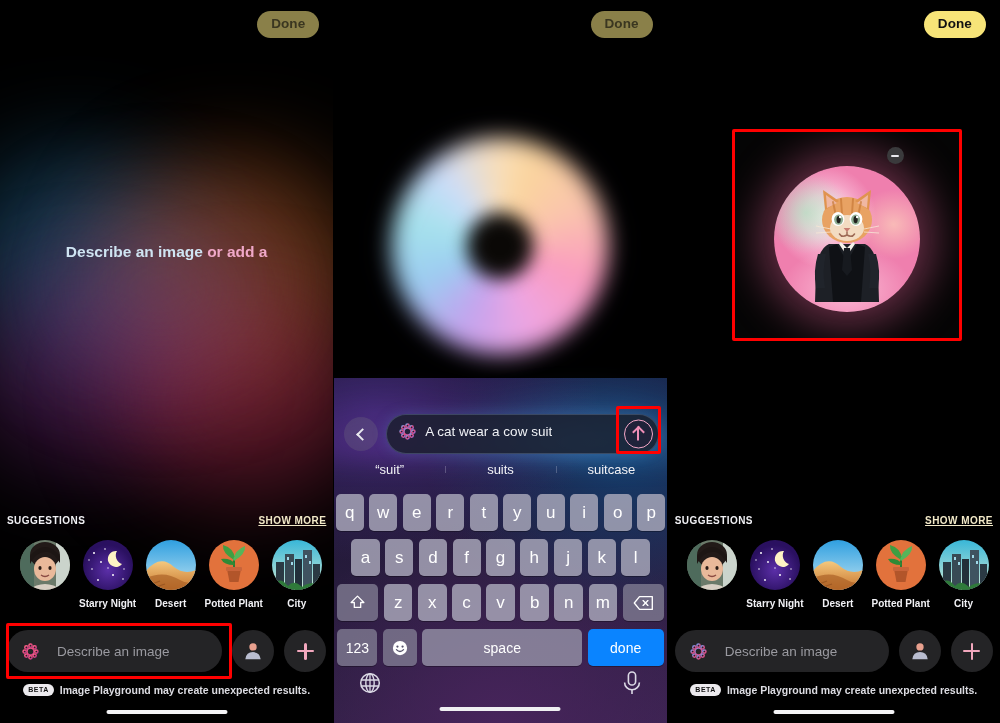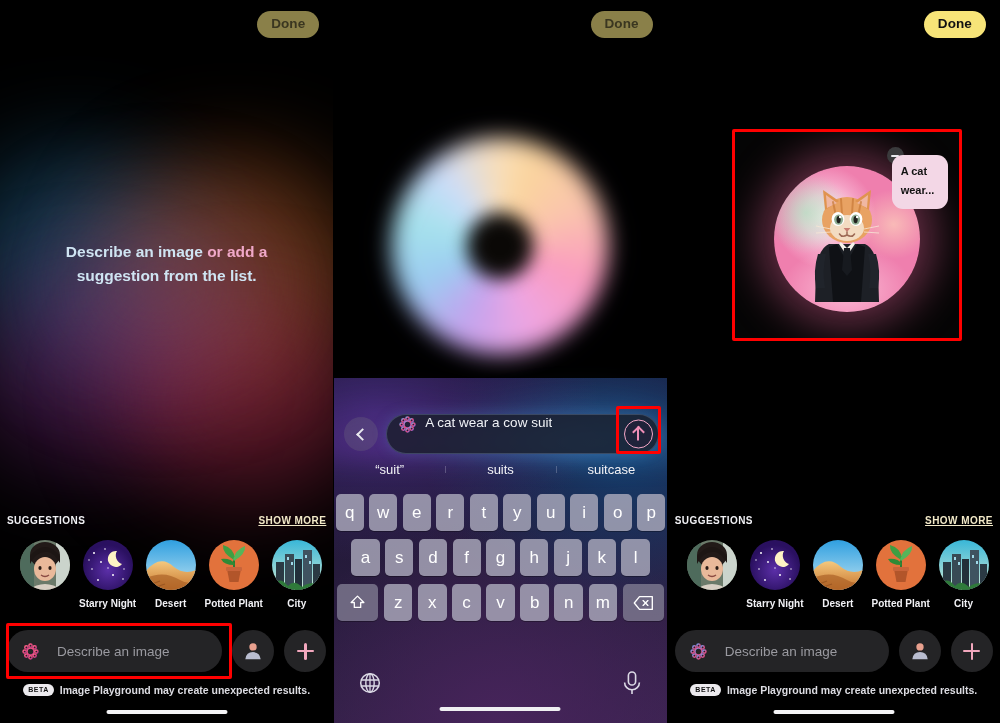--- a/index.html
+++ b/index.html
@@ -86,21 +86,21 @@
     width:34px; height:34px; flex:0 0 34px; border-radius:50%;
     background:rgba(118,118,128,.26);
     display:flex; align-items:center; justify-content:center;
   }
   .chev { width:9px; height:9px; border-left:2px solid #e8e8ee; border-bottom:2px solid #e8e8ee;
           transform: rotate(45deg); margin-left:3px; }
   .field {
     position:relative; flex:1; height:40px; border-radius:20px;
     background:rgba(26,30,44,.82);
     border:1px solid rgba(140,170,210,.28);
-    display:flex; align-items:flex-start; padding:0 44px 5px 11px;
+    display:flex; align-items:center; padding:0 44px 5px 11px;
     box-shadow: 0 0 14px rgba(90,150,220,.25);
   }
   .field-text { font-size:13.5px; color:#f0f2f6; white-space:nowrap; overflow:hidden; }
   .ai-ico { width:19px; height:19px; flex:0 0 19px; margin-right:8px; }
   .send-btn {
     position:absolute; right:5px; top:50%; transform:translateY(-50%);
     width:29px; height:29px; border-radius:50%;
     border:1.6px solid #f4a8c8; display:flex; align-items:center; justify-content:center;
     background:rgba(35,30,55,.5);
   }
@@ -215,21 +215,20 @@
         <i class="g2"></i>
         <i class="g3"></i>
         <i class="g4"></i>
         <i class="g5"></i>
     </div>
 
     <div class="done-btn done-dim">Done</div>
 
     <div class="p1-headline">
       <span class="w-blue">Describe an image</span><span class="w-pink"> or add a</span><br>
-      <span class="w-blue">suggestion from the list.</span>
     </div>
 
     <div class="bottom">
       <div class="sugg-head">
         <div class="sugg-title">SUGGESTIONS</div>
         <div class="show-more">SHOW MORE</div>
       </div>
 
       <div class="sugg-row">
         <div class="sugg-item">
@@ -473,20 +472,33 @@
           <div class="key">b</div>
           <div class="key">n</div>
           <div class="key">m</div>
           <div class="key wide">
             <svg width="21" height="16" viewBox="0 0 26 20">
               <path d="M8 2 L24 2 L24 18 L8 18 L1.5 10 Z" fill="none" stroke="#fff" stroke-width="1.7" stroke-linejoin="round"></path>
               <path d="M12.5 7 L18.5 13 M18.5 7 L12.5 13" stroke="#fff" stroke-width="1.7" stroke-linecap="round"></path>
             </svg>
           </div>
         </div>
+        <div class="kb-row r4">
+          <div class="key k123">123</div>
+          <div class="key kemo">
+            <svg width="18" height="18" viewBox="0 0 24 24">
+              <circle cx="12" cy="12" r="9.5" fill="#fff"></circle>
+              <circle cx="8.6" cy="10" r="1.5" fill="#55526a"></circle>
+                <circle cx="15.4" cy="10" r="1.5" fill="#55526a"></circle>
+              <path d="M7.3 14.2 Q12 19 16.7 14.2" stroke="#55526a" stroke-width="1.8" fill="none" stroke-linecap="round"></path>
+            </svg>
+          </div>
+          <div class="key kspace">space</div>
+          <div class="key kdone">done</div>
+        </div>
       </div>
 
       <div class="kb-bottom">
         <svg width="24" height="24" viewBox="0 0 24 24" class="glyph">
           <circle cx="12" cy="12" r="9.3" fill="none" stroke="#e9e9f2" stroke-width="1.5"></circle>
           <ellipse cx="12" cy="12" rx="4.2" ry="9.3" fill="none" stroke="#e9e9f2" stroke-width="1.4"></ellipse>
           <path d="M2.9 9 H21.1 M2.9 15 H21.1 M12 2.7 V21.3" stroke="#e9e9f2" stroke-width="1.3"></path>
         </svg>
         <svg width="22" height="26" viewBox="0 0 22 26" class="glyph">
           <rect x="7.4" y="2" width="7.2" height="13" rx="3.6" fill="none" stroke="#e9e9f2" stroke-width="1.6"></rect>
@@ -532,24 +544,20 @@
             <circle cx="37.2" cy="33" r="1.3" fill="#fff"></circle>
               <circle cx="54.2" cy="33" r="1.3" fill="#fff"></circle>
             <path d="M40.6 44 L47.4 44 L44 48 Z" fill="#c87e72"></path>
             <path d="M44 48 L44 51 M44 51 Q39 54 36.5 50 M44 51 Q49 54 51.5 50" stroke="#9d6a55" stroke-width="1.5" fill="none" stroke-linecap="round"></path>
             <path d="M13 42 L28 45 M13 49 L28 48 M76 42 L61 45 M76 49 L61 48" stroke="#f7e7d6" stroke-width="1" opacity=".8"></path>
           </svg>
         </div>
 
         <div class="tag-remove">
           <span></span>
-        </div>
-        <div class="tag-chip">
-          <div>A cat</div>
-          <div>wear...</div>
         </div>
       </div>
     </div>
 
     <div class="red-box" style="left:64px; top:129px; width:230px; height:212px;"></div>
 
     <div class="bottom">
       <div class="sugg-head">
         <div class="sugg-title">SUGGESTIONS</div>
         <div class="show-more">SHOW MORE</div>

